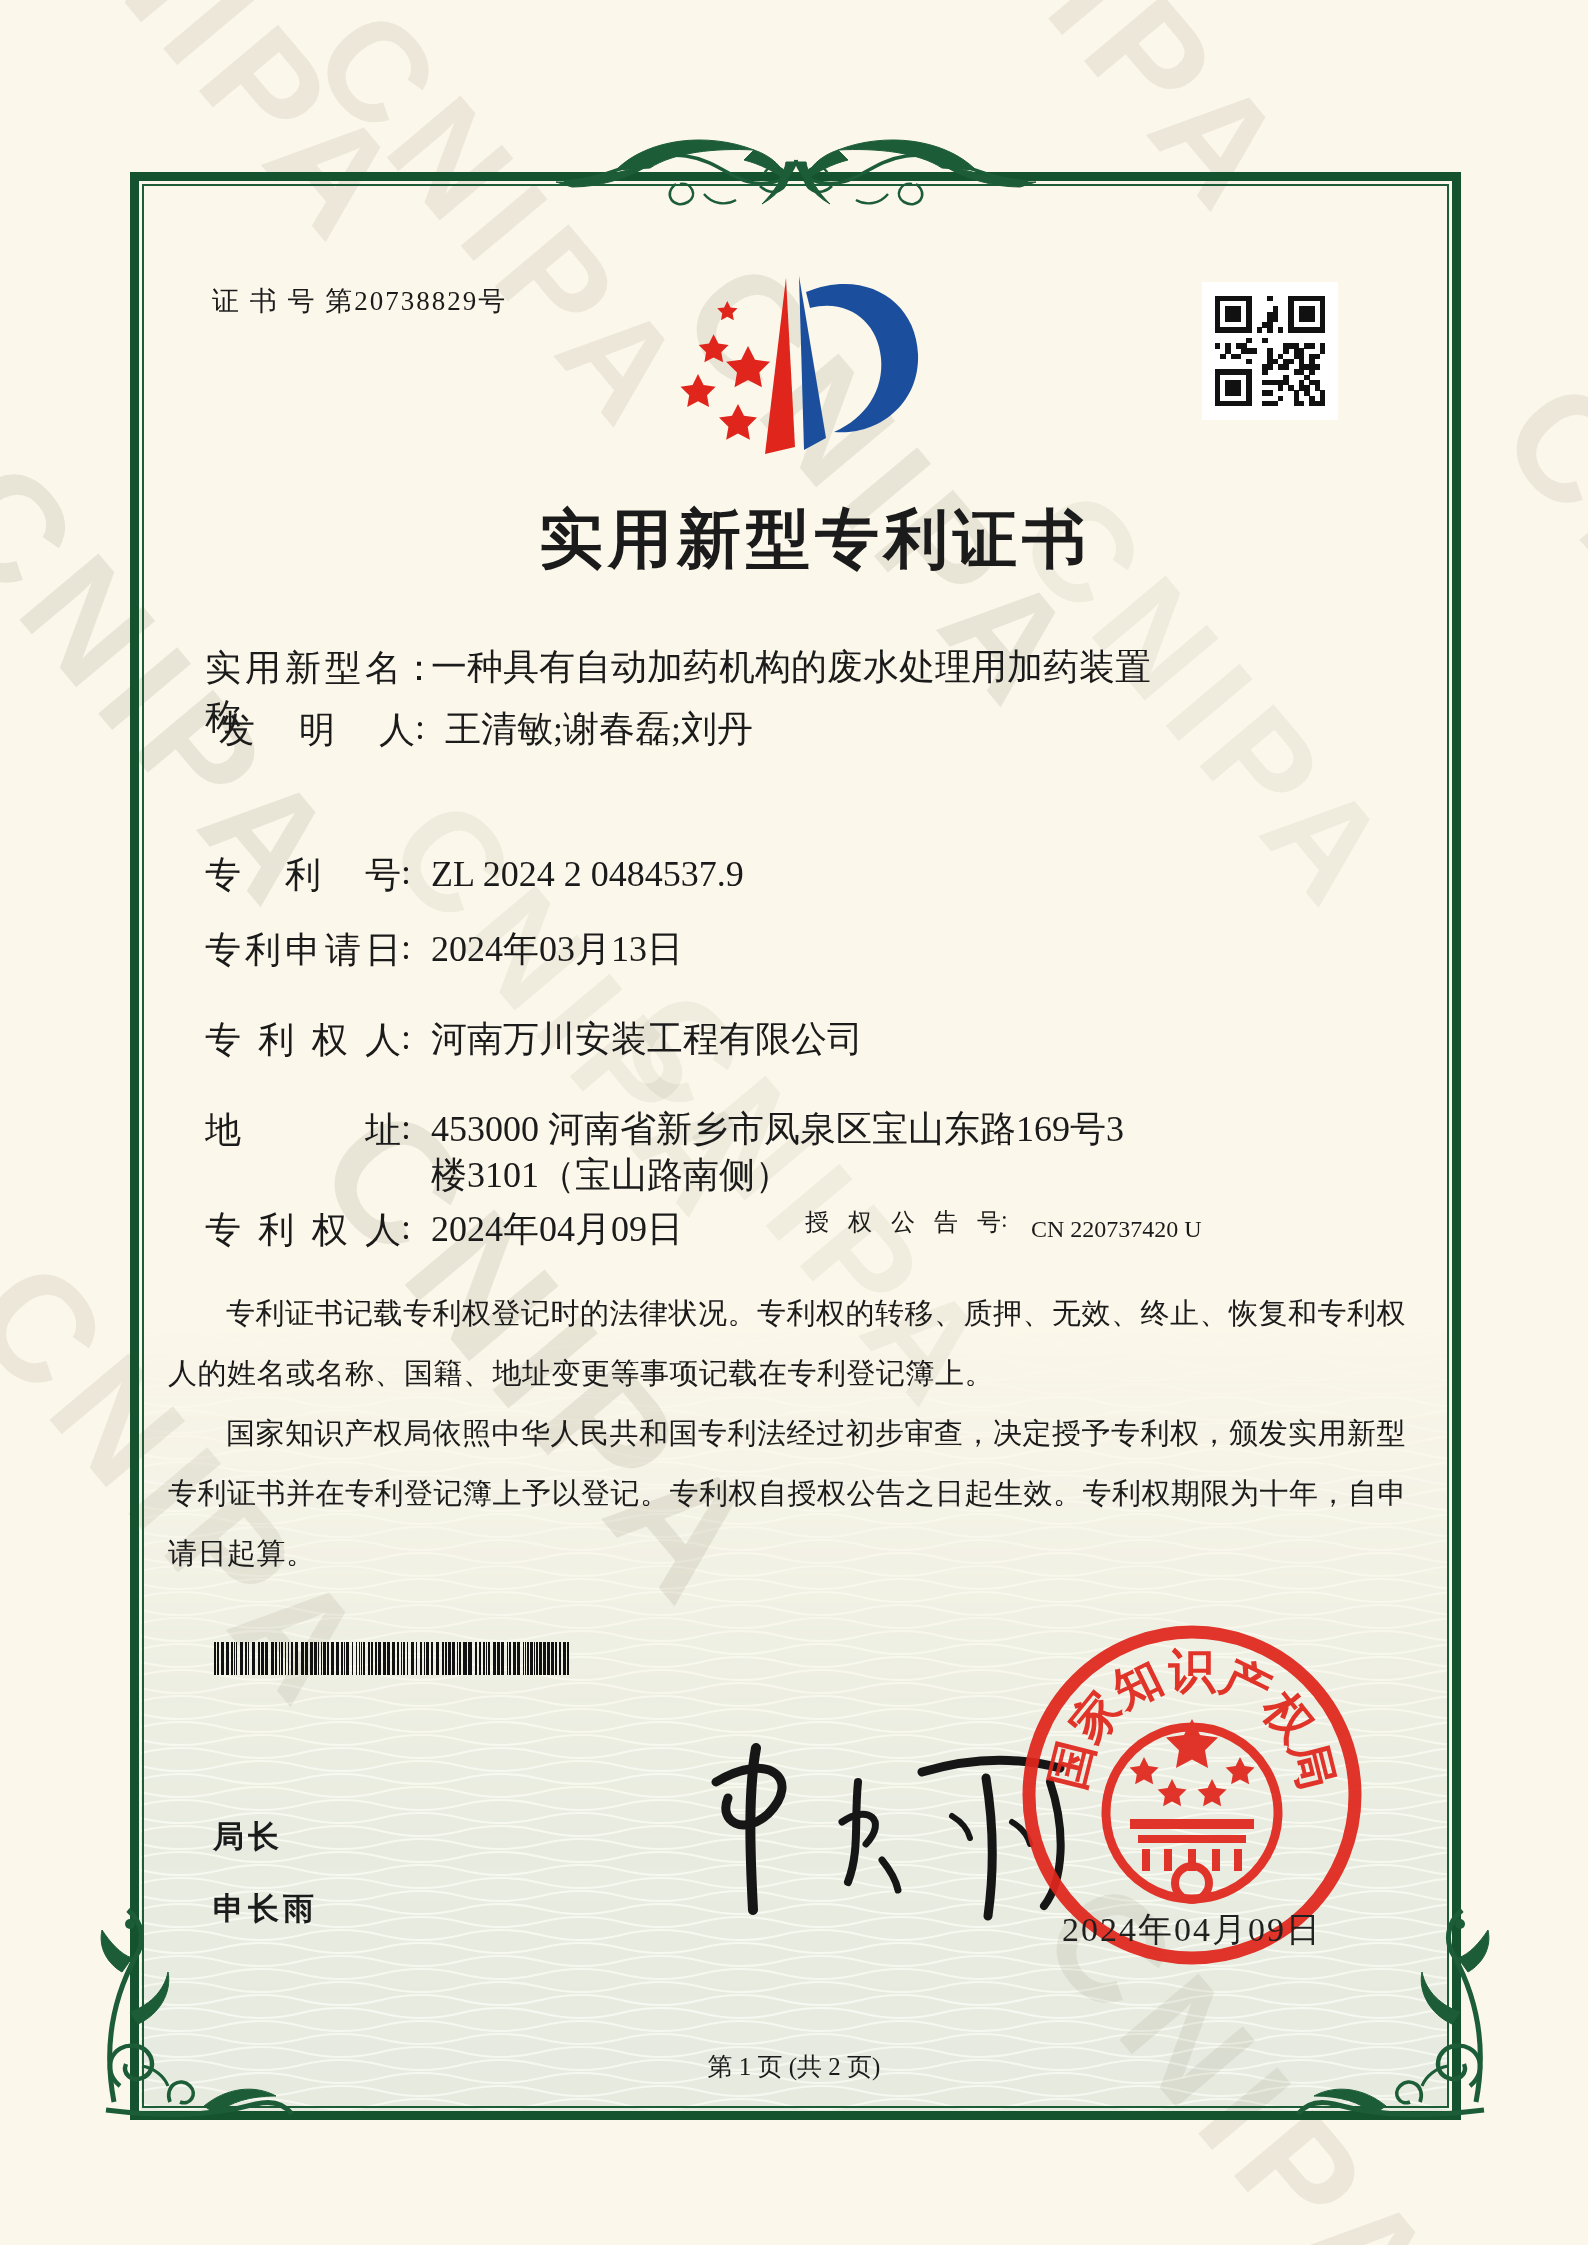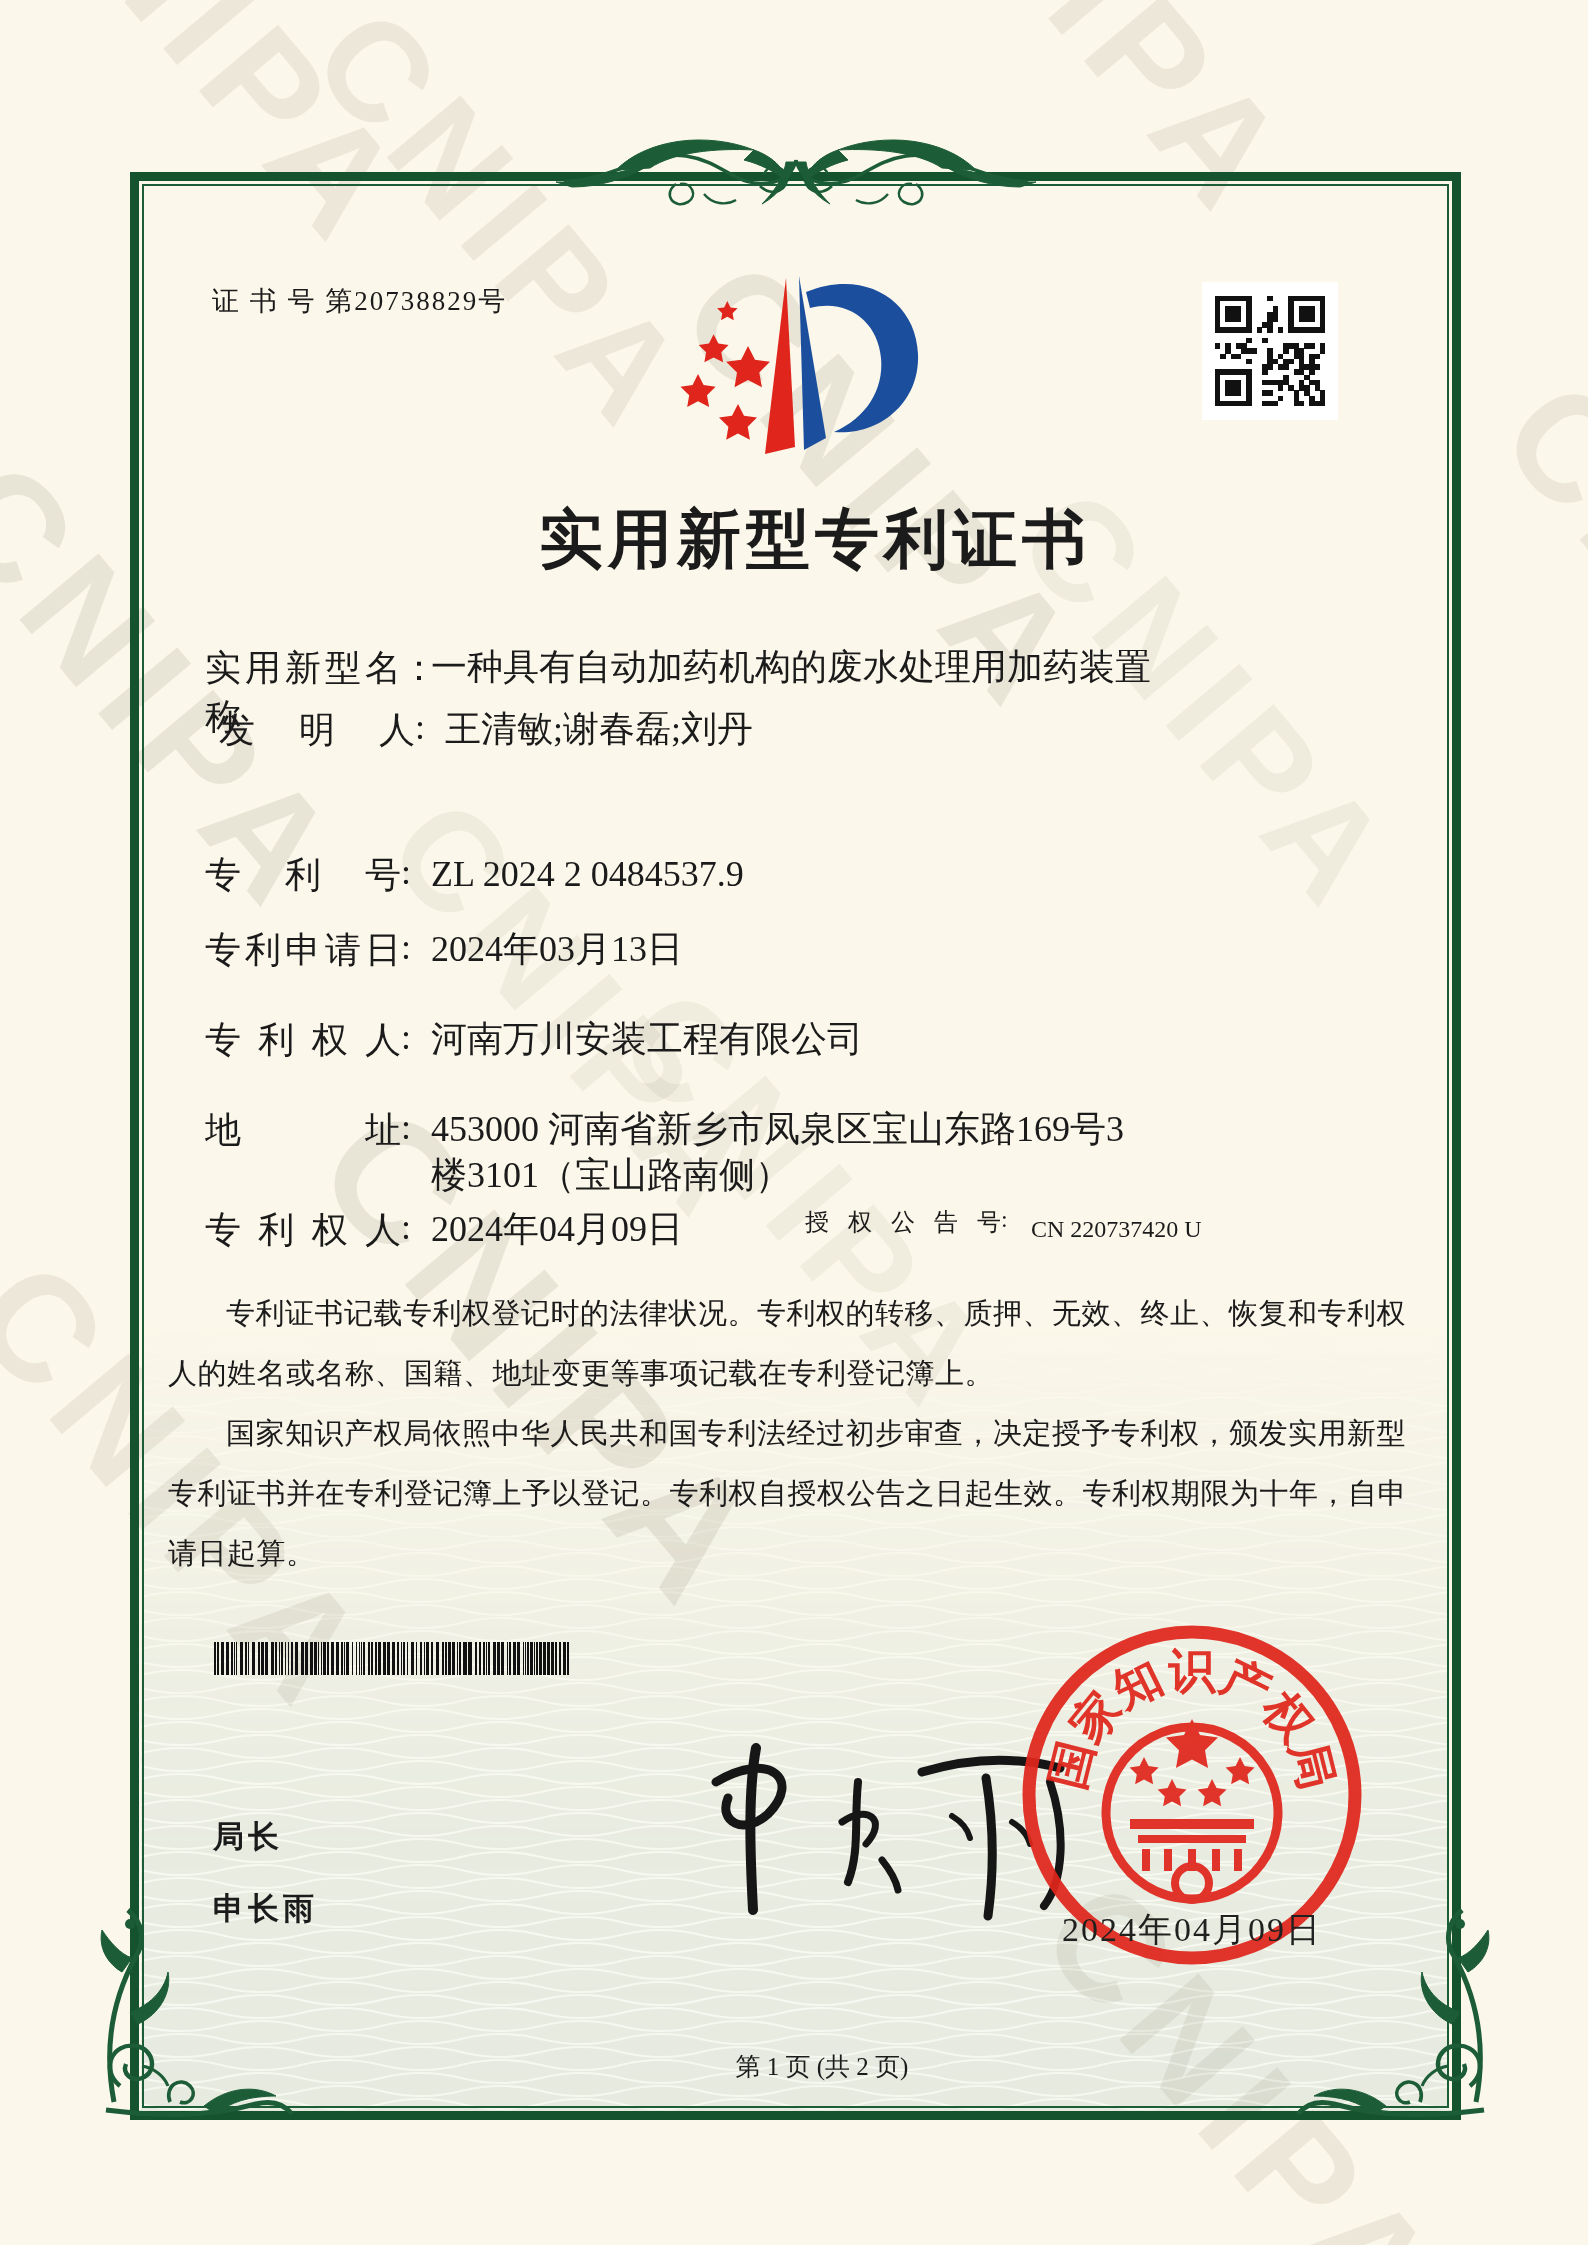--- a/index.html
+++ b/index.html
@@ -28,21 +28,21 @@
   .fieldrow{position:absolute;left:205px;z-index:4;font-size:36px;display:flex;align-items:flex-start;}
   .flabel{display:inline-block;width:196px;text-align:justify;text-align-last:justify;flex:none;}
   .fcolon{flex:none;width:16px;margin-right:14px;}
   .fvalue{line-height:46px;}
   .grantno{position:absolute;left:805px;top:1206px;z-index:4;font-size:24px;display:flex;}
   .legal{position:absolute;left:168px;top:1283px;width:1264px;z-index:4;
          font-size:29px;line-height:60px;letter-spacing:.5px;}
   .legal p{margin:0;text-indent:2em;}
   .director{position:absolute;left:213px;z-index:4;font-family:Liberation Mono, monospace;
             font-weight:700;font-size:31px;letter-spacing:4px;}
-  .footer{position:absolute;left:50%;top:2050px;transform:translateX(-50%);z-index:4;font-size:25px;margin-left:28px;}
+  .footer{position:absolute;left:50%;top:2050px;transform:translateX(-50%);z-index:4;font-size:25px;}
   .abs{position:absolute;}
   .z4{z-index:4;} .z5{z-index:5;}
 </style>
 </head>
 <body>
 
 <div class="page">
 
   <div class="wavezone">
     <svg id="wave-svg" width="1308" height="791" viewBox="0 0 1308 791">

